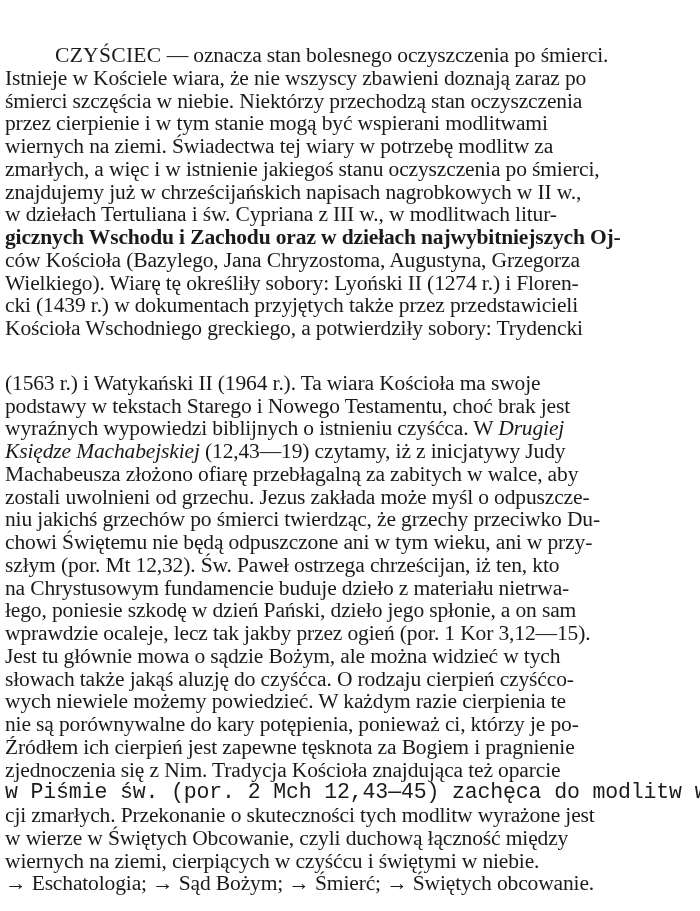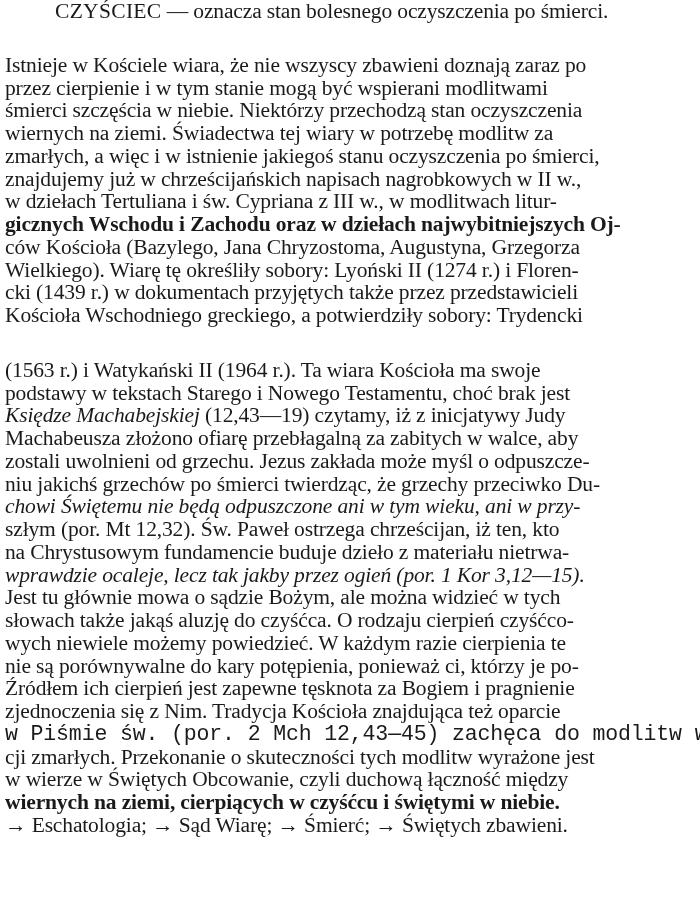--- a/index.html
+++ b/index.html
@@ -22,52 +22,54 @@
   .line.last { text-align-last: justify; }
   .line.first { padding-left: 50px; }
   .caps { letter-spacing: 0.3px; }
   i { font-style: italic; }
   .xref { white-space: nowrap; }
 </style>
 </head>
 <body>
 
 <div class="page">
-  <span class="line first" style="white-space: nowrap; display: block;"><span style="white-space: nowrap; display: inline-block; transform-origin: left top; transform: scaleX(0.996875);"><span class="caps">CZYŚCIEC</span><span> — oznacza stan bolesnego oczyszczenia po śmierci.</span></span></span>
-  <span class="line" style="white-space: nowrap; display: block; margin-top: 31px;"><span style="white-space: nowrap; display: inline-block; transform-origin: left top; transform: scaleX(0.997101);">Istnieje w Kościele wiara, że nie wszyscy zbawieni doznają zaraz po</span></span>
+  <span class="line first" style="white-space: nowrap; display: block; margin-top: 44px;"><span style="white-space: nowrap; display: inline-block; transform-origin: left top; transform: scaleX(0.996875);"><span class="caps">CZYŚCIEC</span><span> — oznacza stan bolesnego oczyszczenia po śmierci.</span></span></span>
+  <span class="line" style="white-space: nowrap; display: block;"><span style="white-space: nowrap; display: inline-block; transform-origin: left top; transform: scaleX(0.997101);">Istnieje w Kościele wiara, że nie wszyscy zbawieni doznają zaraz po</span></span>
+  <span class="line" style="white-space: nowrap; display: block;"><span style="white-space: nowrap; display: inline-block; transform-origin: left top; transform: scaleX(0.997101);">śmierci szczęścia w niebie. Niektórzy przechodzą stan oczyszczenia</span></span>
   <span class="line" style="white-space: nowrap; display: block;"><span style="white-space: nowrap; display: inline-block; transform-origin: left top; transform: scaleX(0.997101);">przez cierpienie i w tym stanie mogą być wspierani modlitwami</span></span>
-  <span class="line" style="white-space: nowrap; display: block;"><span style="white-space: nowrap; display: inline-block; transform-origin: left top; transform: scaleX(0.997101);">śmierci szczęścia w niebie. Niektórzy przechodzą stan oczyszczenia</span></span>
   <span class="line" style="white-space: nowrap; display: block;"><span style="white-space: nowrap; display: inline-block; transform-origin: left top; transform: scaleX(0.997101);">wiernych na ziemi. Świadectwa tej wiary w potrzebę modlitw za</span></span>
   <span class="line" style="white-space: nowrap; display: block;"><span style="white-space: nowrap; display: inline-block; transform-origin: left top; transform: scaleX(0.997101);">zmarłych, a więc i w istnienie jakiegoś stanu oczyszczenia po śmierci,</span></span>
   <span class="line" style="white-space: nowrap; display: block;"><span style="white-space: nowrap; display: inline-block; transform-origin: left top; transform: scaleX(0.997101);">znajdujemy już w chrześcijańskich napisach nagrobkowych w II w.,</span></span>
   <span class="line" style="white-space: nowrap; display: block;"><span style="white-space: nowrap; display: inline-block; transform-origin: left top; transform: scaleX(0.997101);">w dziełach Tertuliana i św. Cypriana z III w., w modlitwach litur-</span></span>
   <span class="line" style="white-space: nowrap; display: block; font-weight: bold;"><span style="white-space: nowrap; display: inline-block; transform-origin: left top; transform: scaleX(0.997101);">gicznych Wschodu i Zachodu oraz w dziełach najwybitniejszych Oj-</span></span>
   <span class="line" style="white-space: nowrap; display: block;"><span style="white-space: nowrap; display: inline-block; transform-origin: left top; transform: scaleX(0.997101);">ców Kościoła (Bazylego, Jana Chryzostoma, Augustyna, Grzegorza</span></span>
   <span class="line" style="white-space: nowrap; display: block;"><span style="white-space: nowrap; display: inline-block; transform-origin: left top; transform: scaleX(0.997101);">Wielkiego). Wiarę tę określiły sobory: Lyoński II (1274 r.) i Floren-</span></span>
   <span class="line" style="white-space: nowrap; display: block;"><span style="white-space: nowrap; display: inline-block; transform-origin: left top; transform: scaleX(0.997101);">cki (1439 r.) w dokumentach przyjętych także przez przedstawicieli</span></span>
   <span class="line" style="white-space: nowrap; display: block;"><span style="white-space: nowrap; display: inline-block; transform-origin: left top; transform: scaleX(0.997101);">Kościoła Wschodniego greckiego, a potwierdziły sobory: Trydencki</span></span>
   <span class="line" style="white-space: nowrap; display: block; margin-top: 32px;"><span style="white-space: nowrap; display: inline-block; transform-origin: left top; transform: scaleX(0.997101);">(1563 r.) i Watykański II (1964 r.). Ta wiara Kościoła ma swoje</span></span>
   <span class="line" style="white-space: nowrap; display: block;"><span style="white-space: nowrap; display: inline-block; transform-origin: left top; transform: scaleX(0.997101);">podstawy w tekstach Starego i Nowego Testamentu, choć brak jest</span></span>
+  <span class="line" style="white-space: nowrap; display: block;"><span style="white-space: nowrap; display: inline-block; transform-origin: left top; transform: scaleX(0.997101);"><span>wyraźnych wypowiedzi biblijnych o istnieniu czyśćca. W </span><i>Drugiej</i></span></span>
   <span class="line" style="white-space: nowrap; display: block;"><span style="white-space: nowrap; display: inline-block; transform-origin: left top; transform: scaleX(0.997101);"><i>Księdze Machabejskiej</i> <span>(12,43—19) czytamy, iż z inicjatywy Judy</span></span></span>
   <span class="line" style="white-space: nowrap; display: block;"><span style="white-space: nowrap; display: inline-block; transform-origin: left top; transform: scaleX(0.997101);">Machabeusza złożono ofiarę przebłagalną za zabitych w walce, aby</span></span>
   <span class="line" style="white-space: nowrap; display: block;"><span style="white-space: nowrap; display: inline-block; transform-origin: left top; transform: scaleX(0.997101);">zostali uwolnieni od grzechu. Jezus zakłada może myśl o odpuszcze-</span></span>
   <span class="line" style="white-space: nowrap; display: block;"><span style="white-space: nowrap; display: inline-block; transform-origin: left top; transform: scaleX(0.997101);">niu jakichś grzechów po śmierci twierdząc, że grzechy przeciwko Du-</span></span>
-  <span class="line" style="white-space: nowrap; display: block; font-style: italic;"><span style="white-space: nowrap; display: inline-block; transform-origin: left top; transform: scaleX(0.997101);">chowi Świętemu nie będą odpuszczone ani w tym wieku, ani w przy-</span></span>
+  <span class="line" style="white-space: nowrap; display: block;"><span style="white-space: nowrap; display: inline-block; transform-origin: left top; transform: scaleX(0.997101);">chowi Świętemu nie będą odpuszczone ani w tym wieku, ani w przy-</span></span>
   <span class="line" style="white-space: nowrap; display: block;"><span style="white-space: nowrap; display: inline-block; transform-origin: left top; transform: scaleX(0.997101);">szłym (por. Mt 12,32). Św. Paweł ostrzega chrześcijan, iż ten, kto</span></span>
   <span class="line" style="white-space: nowrap; display: block;"><span style="white-space: nowrap; display: inline-block; transform-origin: left top; transform: scaleX(0.997101);">na Chrystusowym fundamencie buduje dzieło z materiału nietrwa-</span></span>
-  <span class="line" style="white-space: nowrap; display: block; font-style: italic;"><span style="white-space: nowrap; display: inline-block; transform-origin: left top; transform: scaleX(0.997101);">wprawdzie ocaleje, lecz tak jakby przez ogień (por. 1 Kor 3,12—15).</span></span>
+  <span class="line" style="white-space: nowrap; display: block;"><span style="white-space: nowrap; display: inline-block; transform-origin: left top; transform: scaleX(0.997101);">łego, poniesie szkodę w dzień Pański, dzieło jego spłonie, a on sam</span></span>
+  <span class="line" style="white-space: nowrap; display: block;"><span style="white-space: nowrap; display: inline-block; transform-origin: left top; transform: scaleX(0.997101);">wprawdzie ocaleje, lecz tak jakby przez ogień (por. 1 Kor 3,12—15).</span></span>
   <span class="line" style="white-space: nowrap; display: block;"><span style="white-space: nowrap; display: inline-block; transform-origin: left top; transform: scaleX(0.997101);">Jest tu głównie mowa o sądzie Bożym, ale można widzieć w tych</span></span>
   <span class="line" style="white-space: nowrap; display: block;"><span style="white-space: nowrap; display: inline-block; transform-origin: left top; transform: scaleX(0.997101);">słowach także jakąś aluzję do czyśćca. O rodzaju cierpień czyśćco-</span></span>
   <span class="line" style="white-space: nowrap; display: block;"><span style="white-space: nowrap; display: inline-block; transform-origin: left top; transform: scaleX(0.997101);">wych niewiele możemy powiedzieć. W każdym razie cierpienia te</span></span>
   <span class="line" style="white-space: nowrap; display: block;"><span style="white-space: nowrap; display: inline-block; transform-origin: left top; transform: scaleX(0.997101);">nie są porównywalne do kary potępienia, ponieważ ci, którzy je po-</span></span>
   <span class="line" style="white-space: nowrap; display: block;"><span style="white-space: nowrap; display: inline-block; transform-origin: left top; transform: scaleX(0.997101);">Źródłem ich cierpień jest zapewne tęsknota za Bogiem i pragnienie</span></span>
   <span class="line" style="white-space: nowrap; display: block;"><span style="white-space: nowrap; display: inline-block; transform-origin: left top; transform: scaleX(0.997101);">zjednoczenia się z Nim. Tradycja Kościoła znajdująca też oparcie</span></span>
   <span class="line" style="white-space: nowrap; display: block; font-family: Liberation Mono, monospace;"><span style="white-space: nowrap; display: inline-block; transform-origin: left top; transform: scaleX(0.997101);">w Piśmie św. (por. 2 Mch 12,43—45) zachęca do modlitw w inten-</span></span>
   <span class="line" style="white-space: nowrap; display: block;"><span style="white-space: nowrap; display: inline-block; transform-origin: left top; transform: scaleX(0.997101);">cji zmarłych. Przekonanie o skuteczności tych modlitw wyrażone jest</span></span>
   <span class="line" style="white-space: nowrap; display: block;"><span style="white-space: nowrap; display: inline-block; transform-origin: left top; transform: scaleX(0.997101);">w wierze w Świętych Obcowanie, czyli duchową łączność między</span></span>
-  <span class="line" style="white-space: nowrap; display: block; font-weight: bold;"><span style="white-space: nowrap; display: inline-block; transform-origin: left top; transform: scaleX(0.997101);">wiernych na ziemi, cierpiących w czyśćcu i świętymi w niebie.</span></span>
+  <span class="line" style="white-space: nowrap; display: block;"><span style="white-space: nowrap; display: inline-block; transform-origin: left top; transform: scaleX(0.997101);">wiernych na ziemi, cierpiących w czyśćcu i świętymi w niebie.</span></span>
   <span class="line last" style="white-space: nowrap; display: block;"><span style="white-space: nowrap; display: inline-block; transform-origin: left top; transform: scaleX(0.997079);">
     <span class="xref"><span>→</span> <span>Eschatologia;</span></span>
-    <span class="xref"><span>→</span> <span>Sąd Wiarę;</span></span>
+    <span class="xref"><span>→</span> <span>Sąd Bożym;</span></span>
     <span class="xref"><span>→</span> <span>Śmierć;</span></span>
-    <span class="xref"><span>→</span> <span>Świętych zbawieni.</span></span>
+    <span class="xref"><span>→</span> <span>Świętych obcowanie.</span></span>
   </span></span>
 </div>
 
 </body></html>

